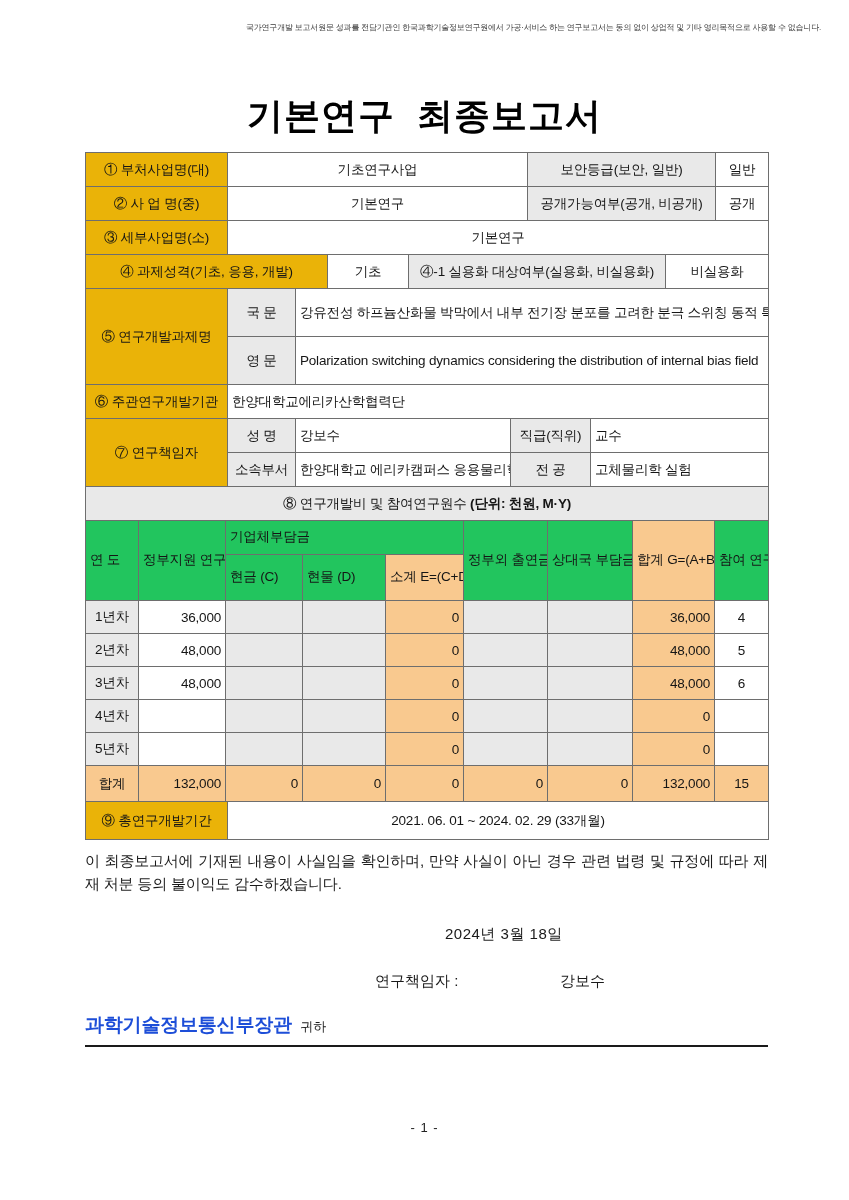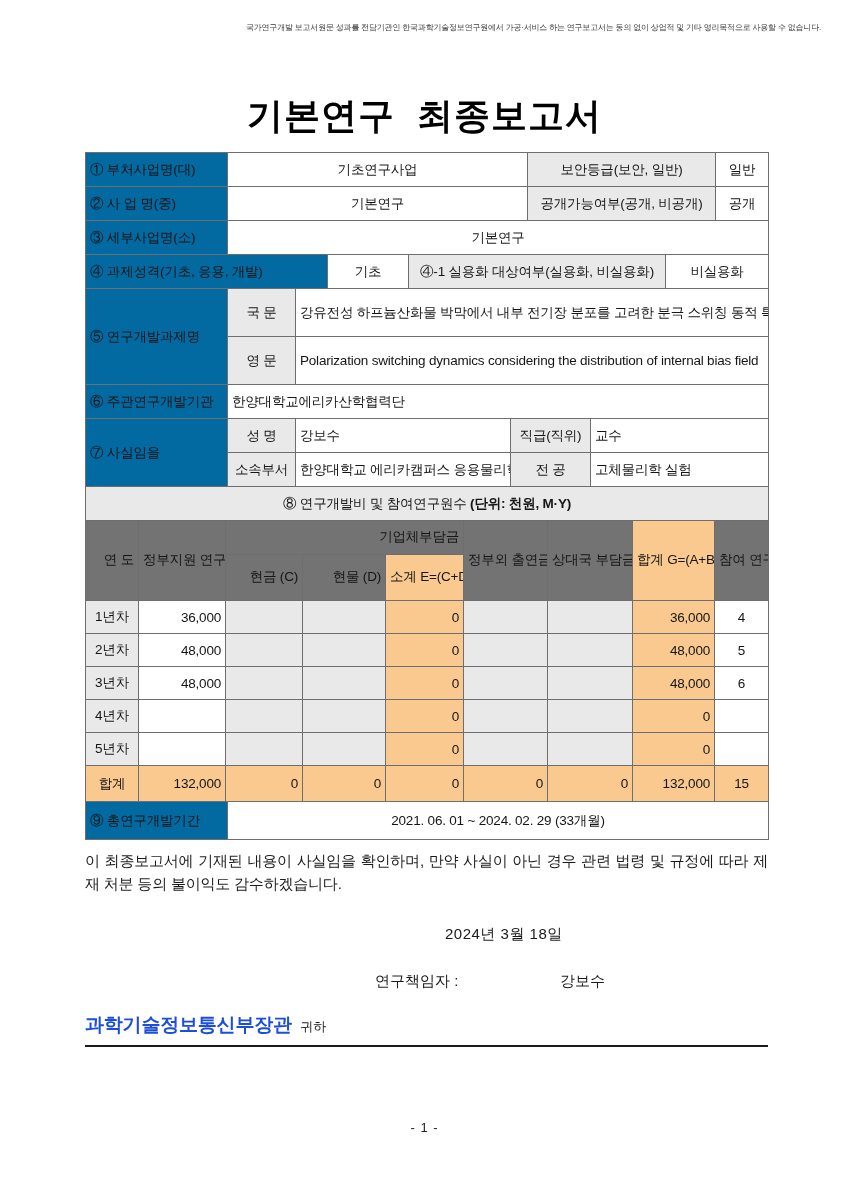--- a/index.html
+++ b/index.html
@@ -19,28 +19,28 @@
   }
   .content { position:absolute; left:85px; top:153px; width:683px; }
 
   table.doc-table {
     border-collapse:collapse; table-layout:fixed; width:683px; margin-top:-1px;
   }
   table.doc-table td {
     border:1px solid #6e6e6e; font-size:13.5px; padding:0 4px;
     overflow:hidden; white-space:nowrap; letter-spacing:-0.2px; color:#151515;
   }
-  td.lbl { background:#0369a1; text-align:left; padding-left:6px; }
+  td.lbl { background:#eab308; text-align:center; padding-left:6px; }
   td.sub { background:#e9e9e9; text-align:center; }
   td.ctr { text-align:center; }
   td.lft { text-align:left; padding-left:6px; }
   td.num { text-align:right; padding-right:8px; }
   td.gray { background:#e9e9e9; }
   td.orange { background:#f9c98f; }
-  td.hdr { background:#737373; text-align:right; white-space:pre-line; line-height:1.25; }
+  td.hdr { background:#22c55e; text-align:left; white-space:pre-line; line-height:1.25; }
   td.hdr-orange { background:#f9c98f; text-align:center; white-space:pre-line; line-height:1.25; }
   .squeeze { font-size:12px; letter-spacing:-0.6px; }
   .squeeze2 { font-size:12.5px; letter-spacing:-0.5px; }
 
   tr.h34 > td { height:33px; }
   tr.h48 > td { height:47px; }
   tr.h33 > td { height:32px; }
   tr.h36 > td { height:35px; }
   tr.h38 > td { height:37px; }
   tr.h46 > td { height:45px; }
@@ -169,21 +169,21 @@
     <table class="doc-table">
       <colgroup>
           <col style="width:142px">
           <col style="width:68px">
           <col style="width:215px">
           <col style="width:80px">
           <col style="width:178px">
         </colgroup>
       <tbody>
           <tr class="h34">
-        <td class="lbl" rowspan="2">⑦ 사실임을</td>
+        <td class="lbl" rowspan="2">⑦ 연구책임자</td>
         <td class="sub">성 명</td>
         <td class="lft">강보수</td>
         <td class="sub squeeze2">직급(직위)</td>
         <td class="lft">교수</td>
       </tr>
       <tr class="h34">
         <td class="sub">소속부서</td>
         <td class="lft squeeze">한양대학교 에리카캠퍼스 응용물리학과</td>
         <td class="sub">전 공</td>
         <td class="lft">고체물리학 실험</td>

